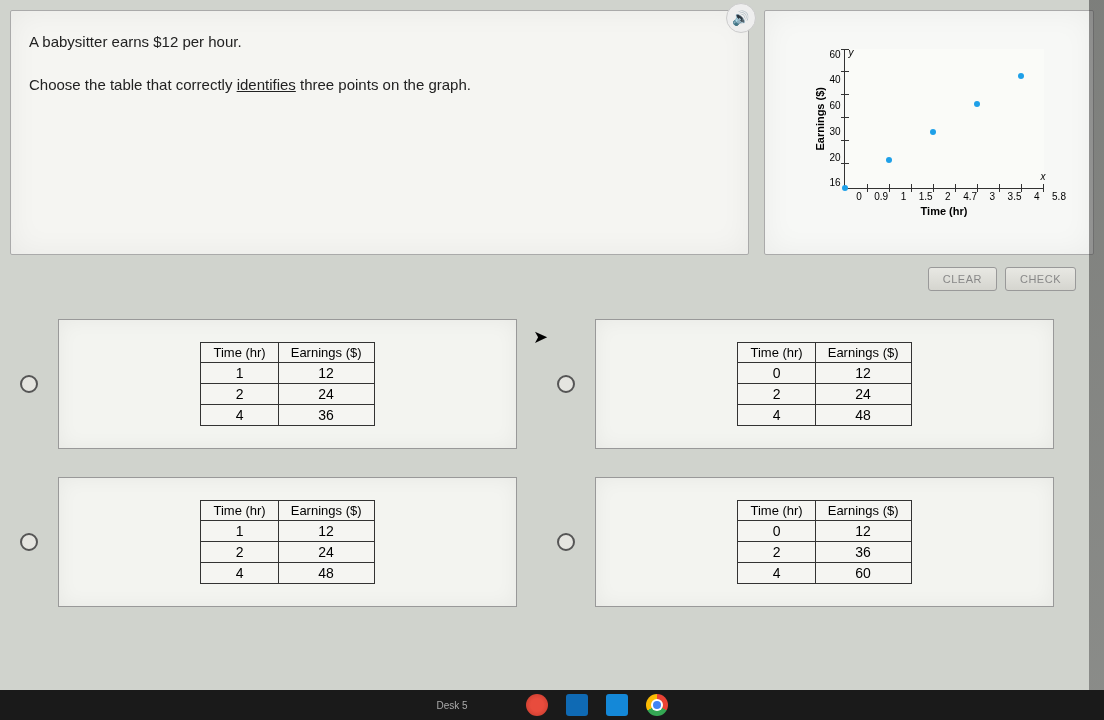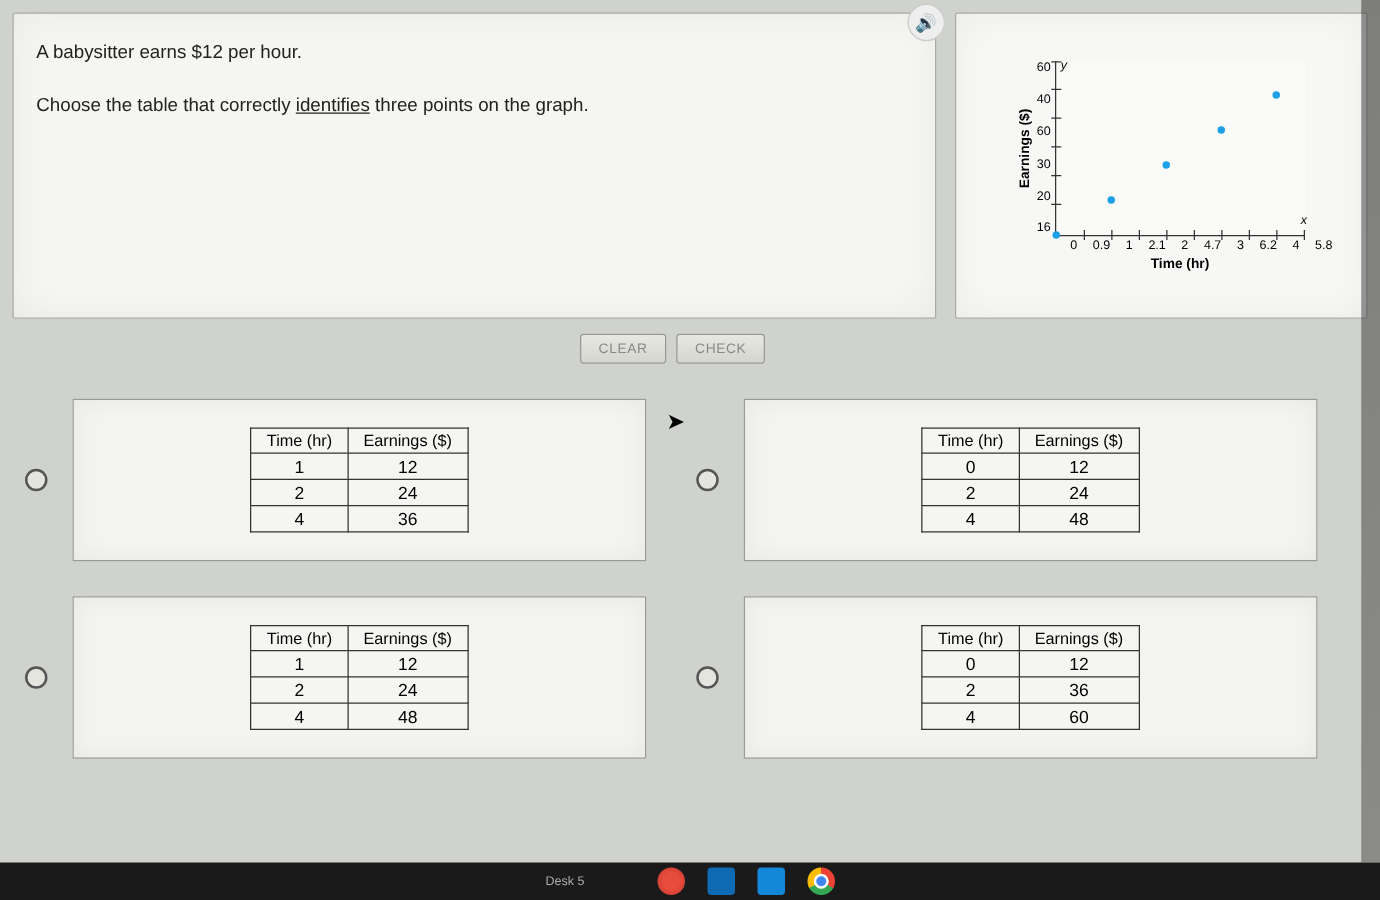--- a/index.html
+++ b/index.html
@@ -128,21 +128,21 @@
   }
   .xlabel {
     font-size:11px;
     font-weight:bold;
     margin-top:16px;
     margin-left:30px;
   }
 
   .buttons-row {
     display:flex;
-    justify-content:center;
+    justify-content:flex-end;
     gap:8px;
     padding: 12px 28px 0 0;
   }
   .btn {
     padding:5px 14px;
     font-size:11px;
     border:1px solid #999;
     background:linear-gradient(#e8e8e3,#d5d5cf);
     color:#888;
     border-radius:3px;
@@ -278,25 +278,25 @@
           <div class="pt" style="left:calc(100%*3/4.5);bottom:calc(100%*36/60)"></div>
           <div class="pt" style="left:calc(100%*4/4.5);bottom:calc(100%*48/60)"></div>
         </div>
       </div>
       <div style="display:flex;width:100%;">
         <div style="width:35px"></div>
         <div class="x-ticks">
           <span style="left:0%">0</span>
           <span style="left:calc(100%*0.5/4.5)">0.9</span>
           <span style="left:calc(100%*1/4.5)">1</span>
-          <span style="left:calc(100%*1.5/4.5)">2.1</span>
+          <span style="left:calc(100%*1.5/4.5)">1.5</span>
           <span style="left:calc(100%*2/4.5)">2</span>
           <span style="left:calc(100%*2.5/4.5)">4.7</span>
           <span style="left:calc(100%*3/4.5)">3</span>
-          <span style="left:calc(100%*3.5/4.5)">6.2</span>
+          <span style="left:calc(100%*3.5/4.5)">3.5</span>
           <span style="left:calc(100%*4/4.5)">4</span>
           <span style="left:calc(100%*4.5/4.5)">5.8</span>
         </div>
       </div>
       <div class="xlabel">Time (hr)</div>
     </div>
   </div>
 </div>
 
 <div class="buttons-row">

